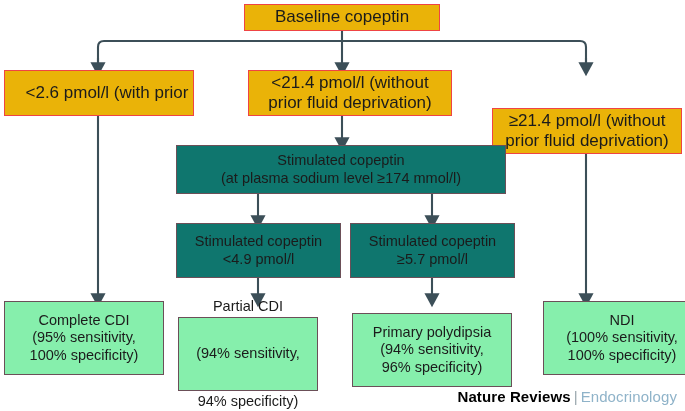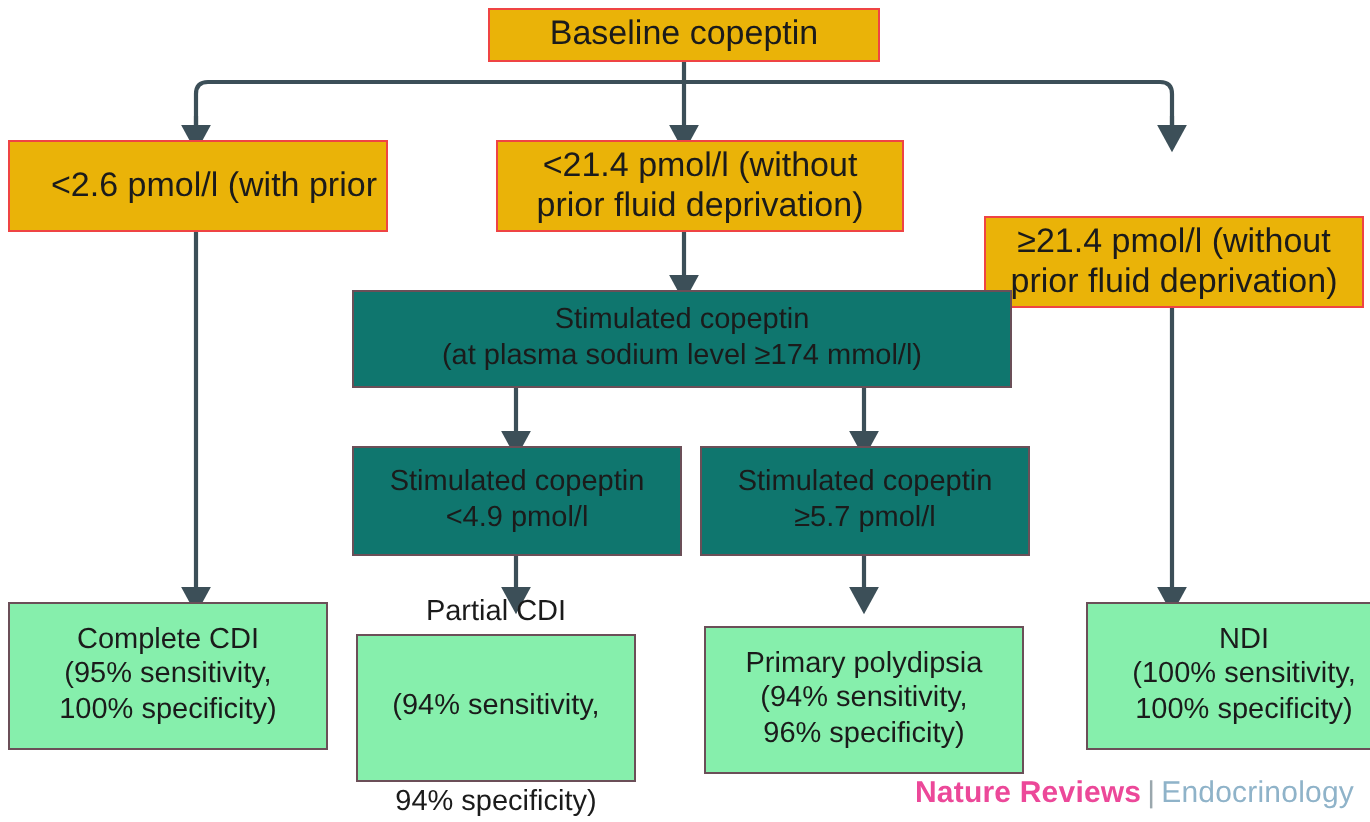--- a/index.html
+++ b/index.html
@@ -57,21 +57,21 @@
   .footer{
     position:absolute;
     right:8px;
     bottom:6px;
     font-size:15px;
     font-weight:bold;
     letter-spacing:.1px;
     z-index:4;
     white-space:nowrap;
   }
-  .footer .nr{color:#ec4899;}
+  .footer .nr{color:#000000;}
   .footer .bar{color:#9aa7ad;font-weight:normal;padding:0 3px;}
   .footer .jn{color:#8fb3c9;font-weight:normal;margin-top:48px;}
 </style>
 </head>
 <body>
 
 <div id="stage">
 
   <svg class="svg-layer" viewBox="0 0 685 411" width="685" height="411">
     <defs>

